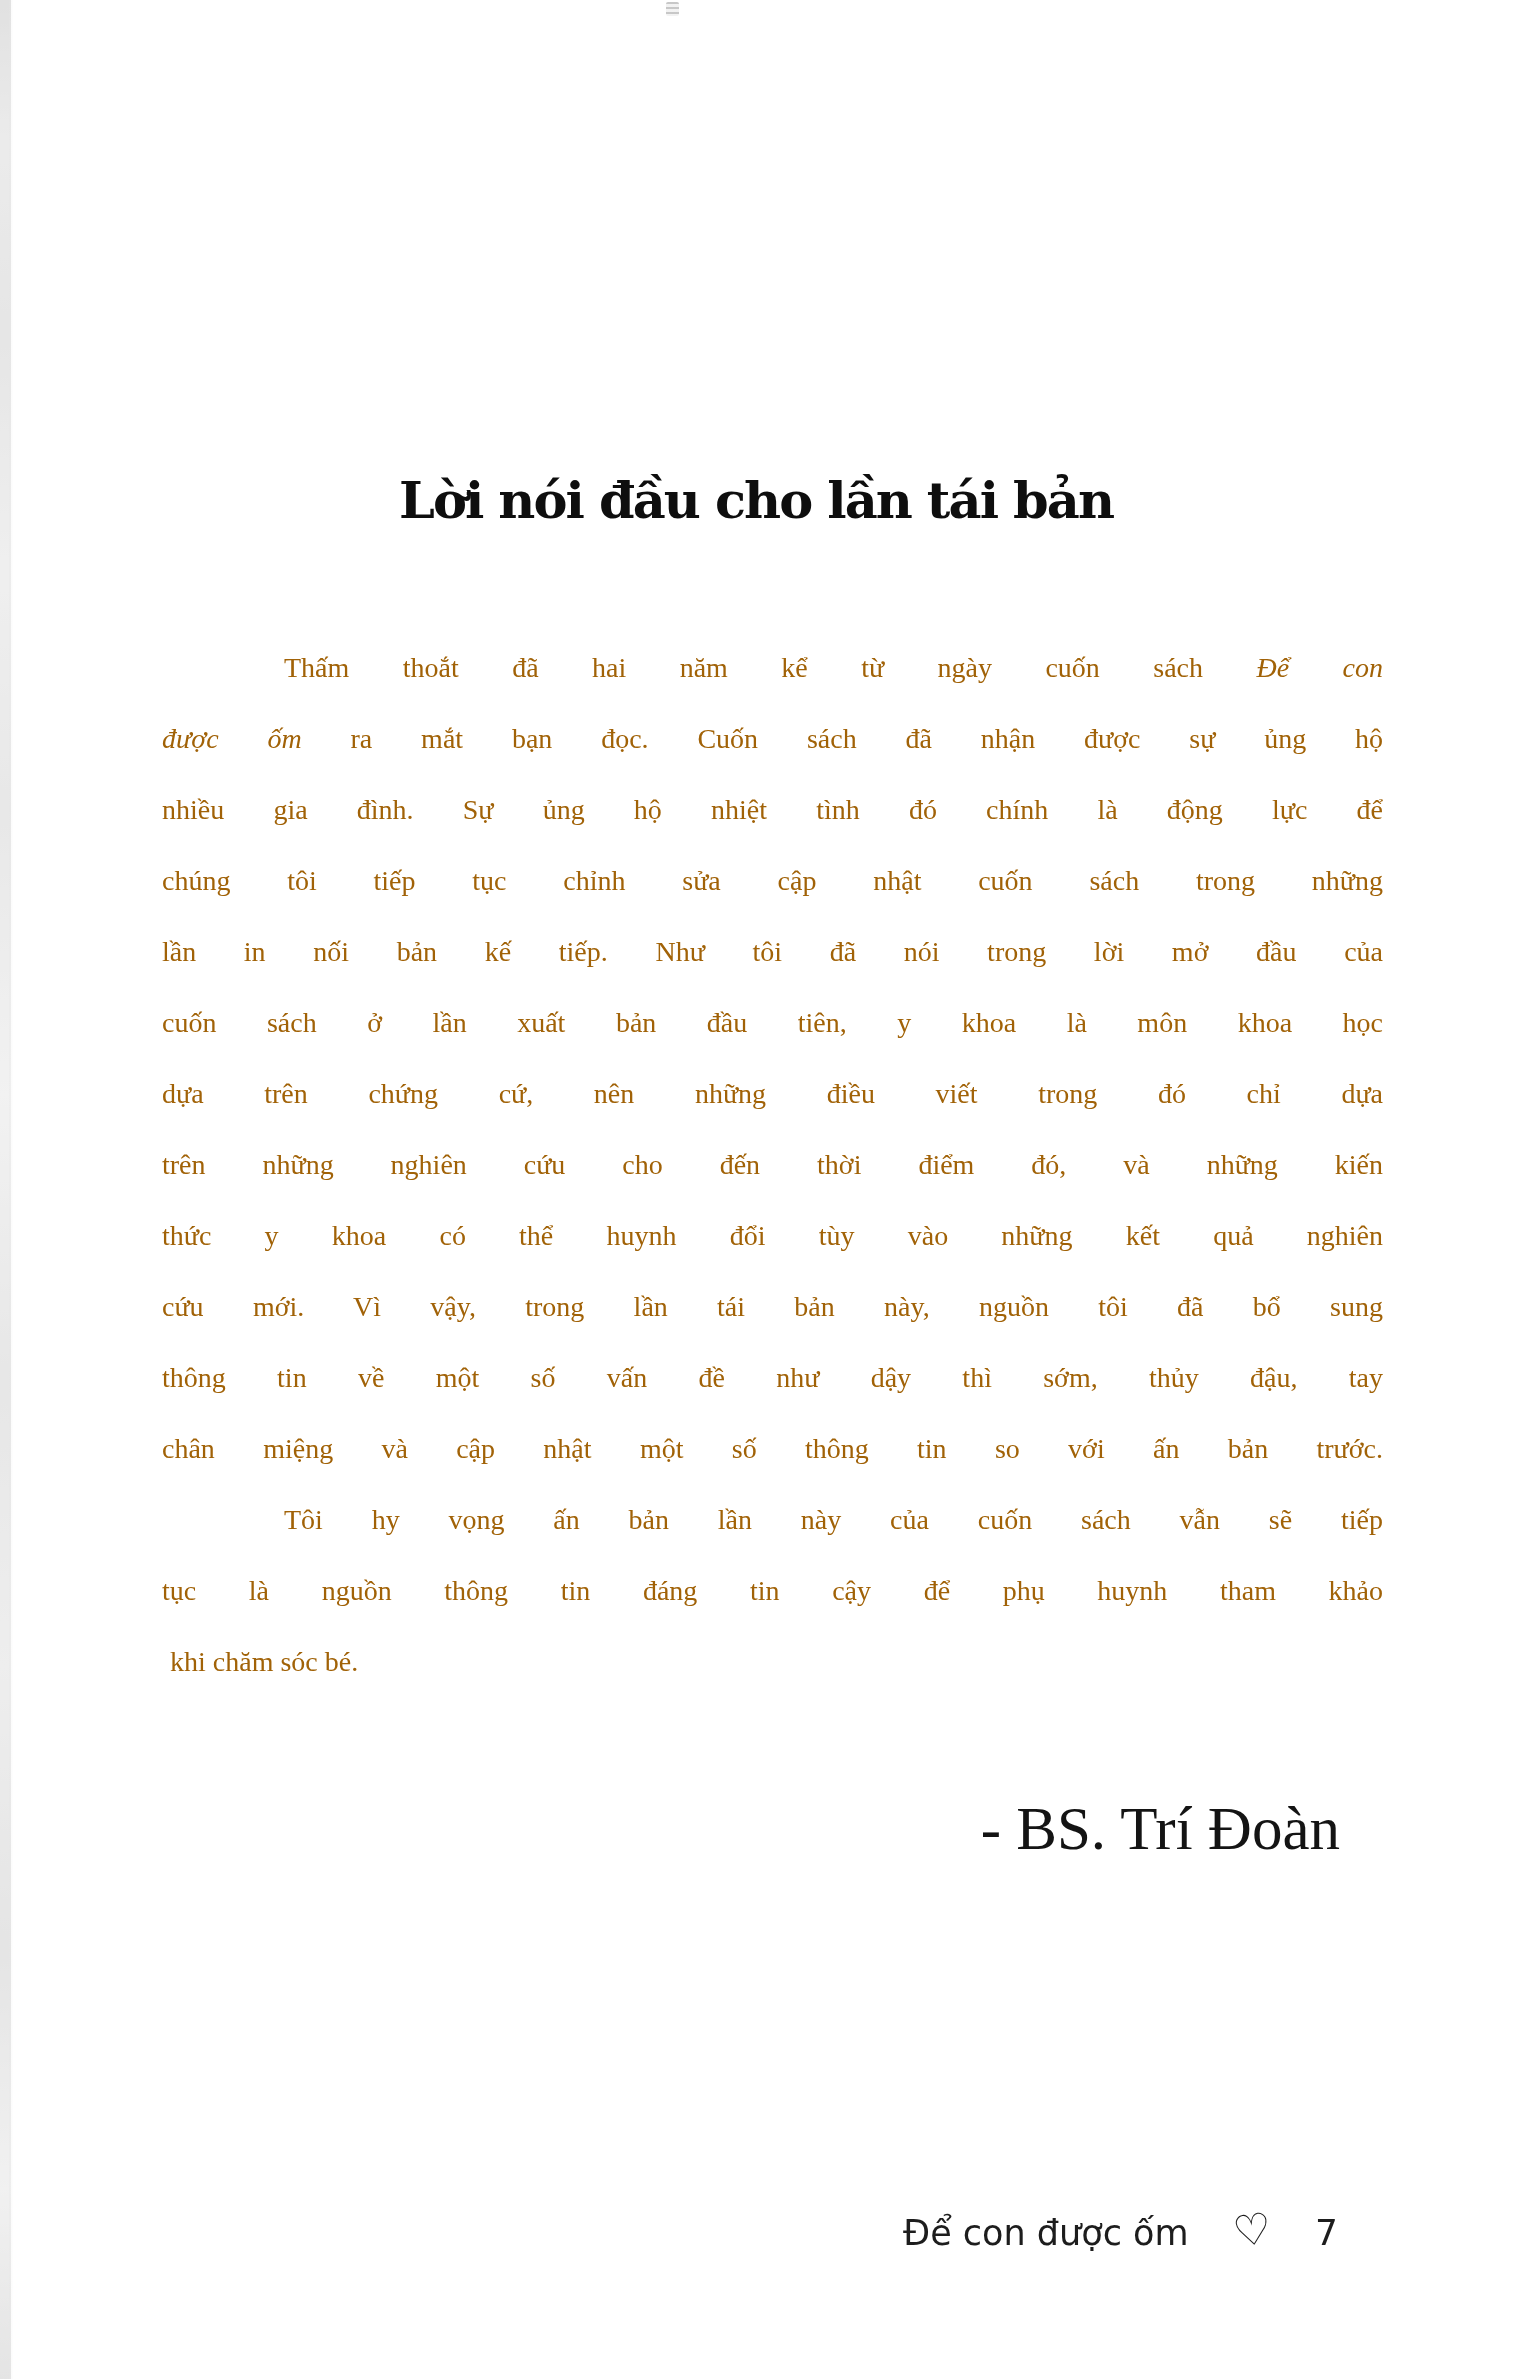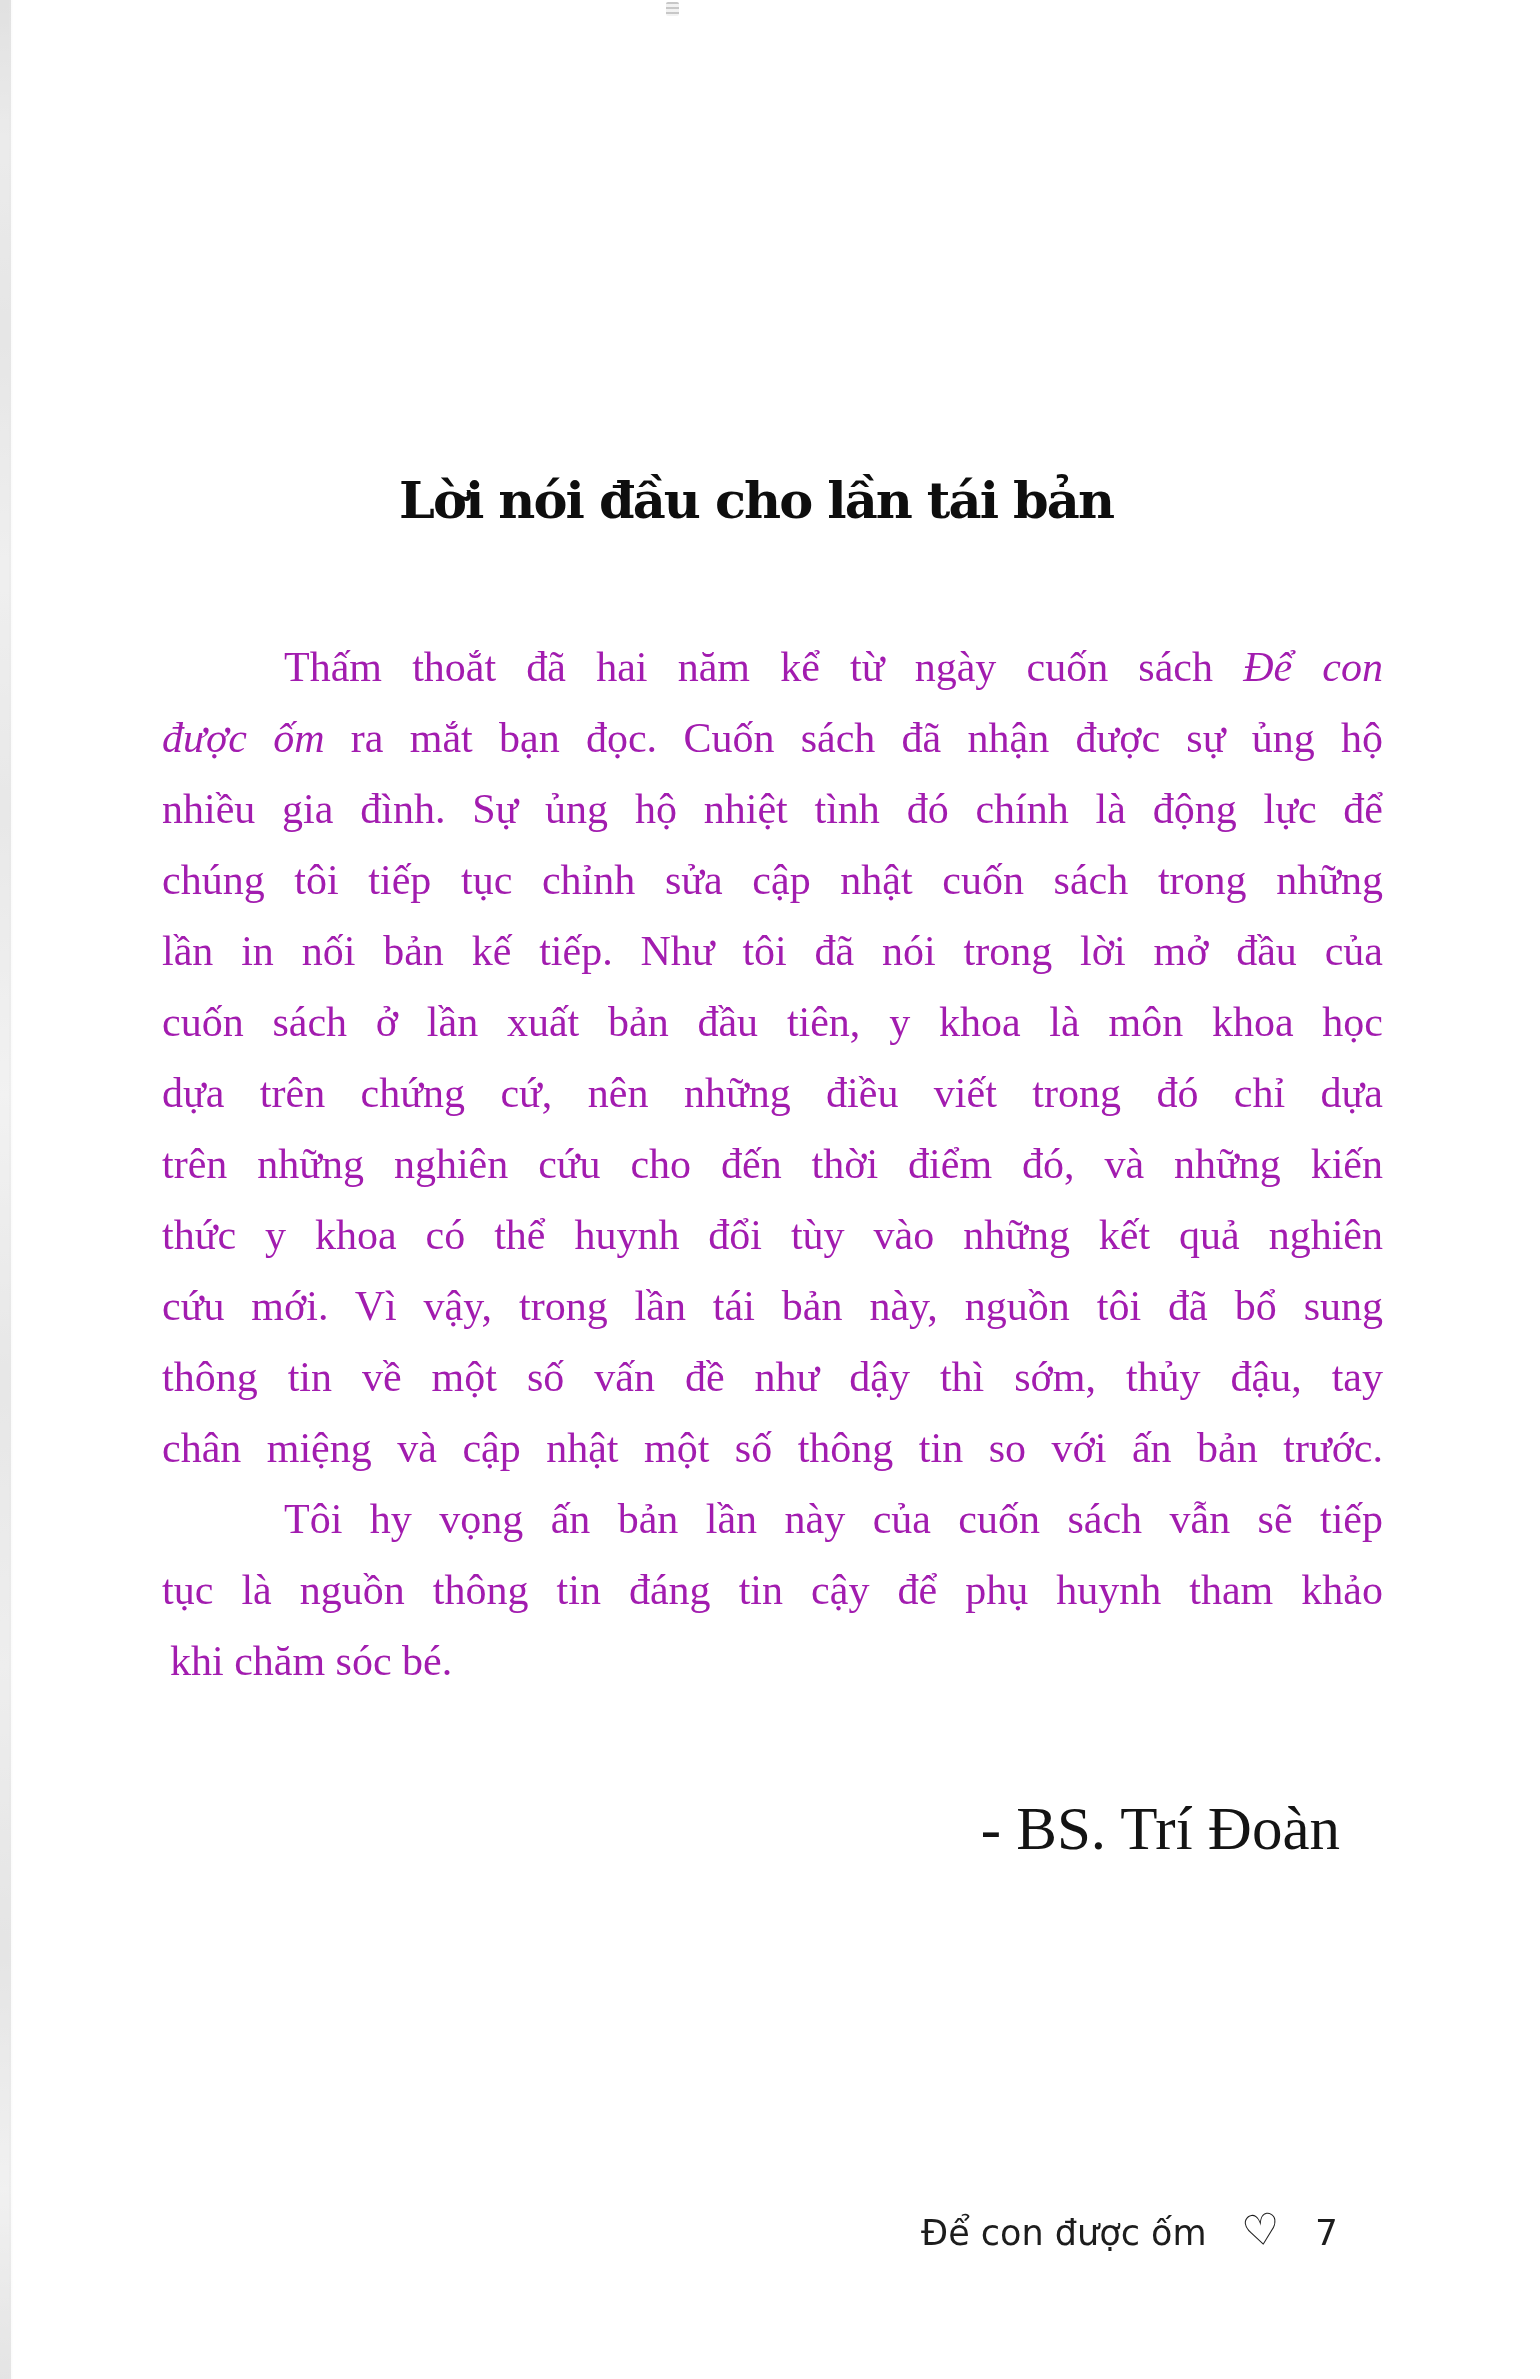--- a/index.html
+++ b/index.html
@@ -58,23 +58,23 @@
     letter-spacing: -1.9px;
     color: #0e0e0e;
   }
 
   
   .body-text {
     position: absolute;
     top: 632px;
     left: 162px;
     width: 1221px;
-    font-size: 42px;
+    font-size: 28px;
     line-height: 71px;
-    color: #a21caf;
+    color: #a16207;
   }
   .line {
     text-align: justify;
     text-align-last: justify;
   }
   .line.no-justify { text-align-last: left; margin-left: 8px; }
   .line.indent { text-indent: 122px; }
   .line i { font-style: italic; }
 
   .signature {
@@ -90,21 +90,21 @@
     color: #141414;
   }
 
   
   .footer {
     position: absolute;
     top: 2211px;
     right: 202px;
     display: flex;
     align-items: center;
-    gap: 35px;
+    gap: 44px;
     font-family: "DejaVu Sans", sans-serif;
     font-size: 35px;
     color: #1d1d1d;
   }
   .footer .heart {
     font-size: 43px;
     line-height: 1;
     transform: rotate(-8deg);
     position: relative;
     top: -1.9px;

